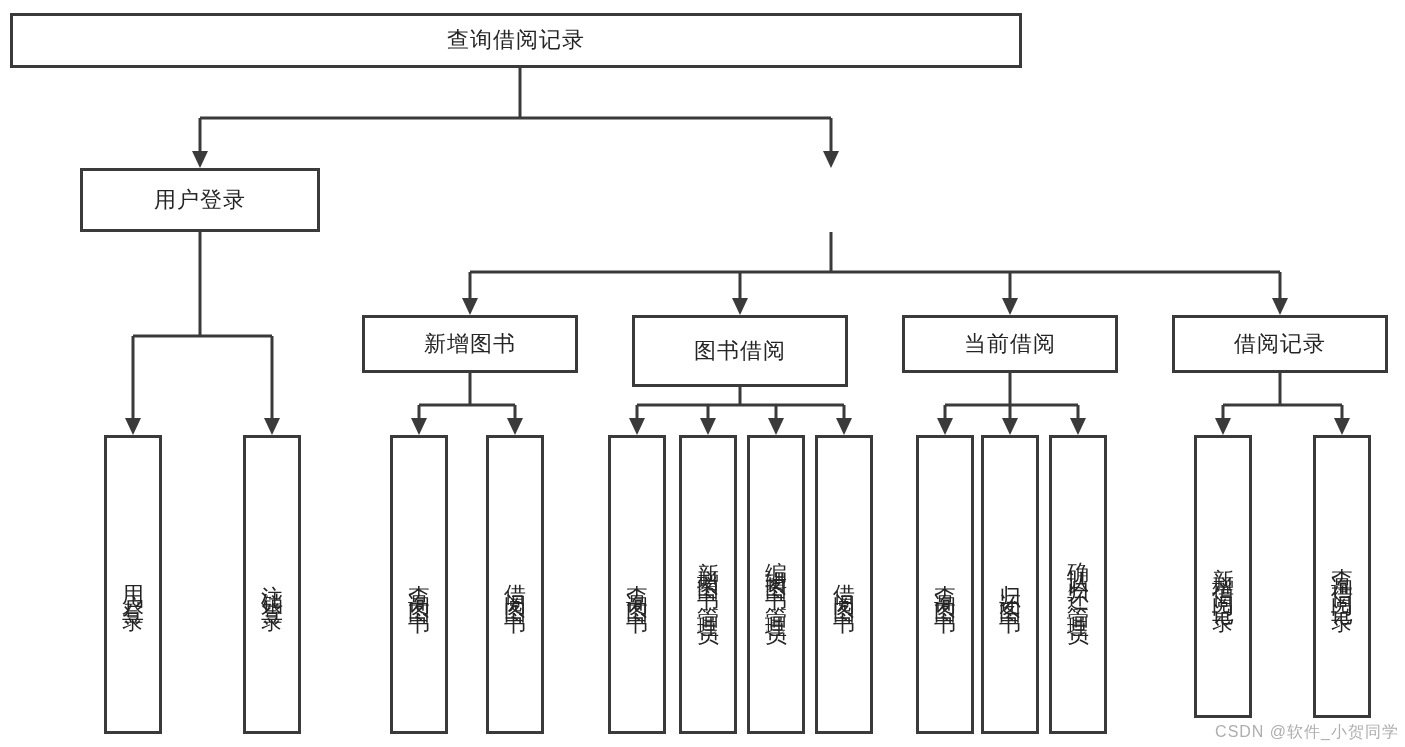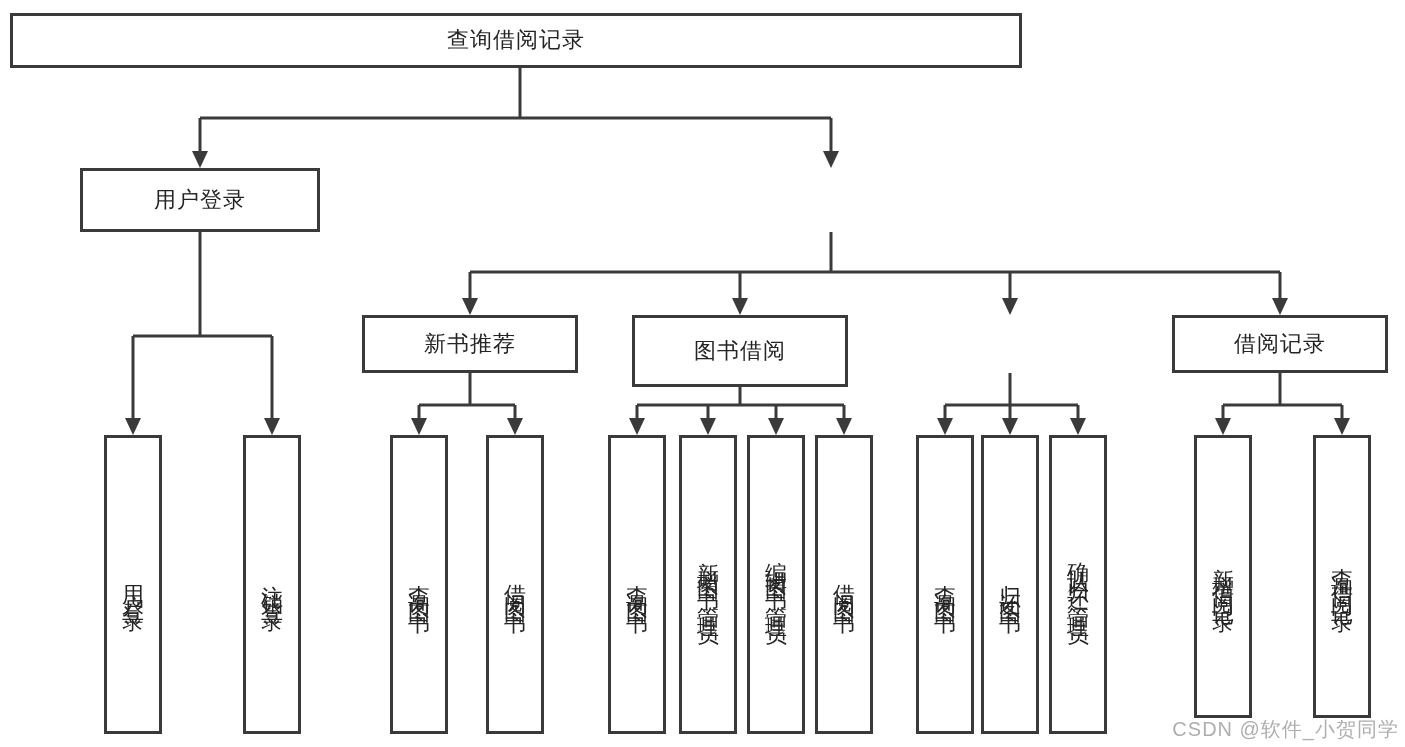--- a/index.html
+++ b/index.html
@@ -11,21 +11,21 @@
   .node{
     position:absolute;box-sizing:border-box;border:3px solid #3a3a3a;background:#ffffff;
     display:flex;align-items:center;justify-content:center;
     font-size:22px;letter-spacing:1px;line-height:1.2;white-space:nowrap;
   }
   .node.v{
     writing-mode:vertical-rl;text-orientation:mixed;
     letter-spacing:9px;white-space:normal;line-height:1;
   }
   .watermark{
-    position:absolute;right:6px;bottom:4px;font-size:20px;letter-spacing:1px;
+    position:absolute;right:6px;bottom:4px;font-size:16px;letter-spacing:1px;
     color:#aeaeae;text-shadow:1px 1px 0 #ffffff;
   }
 </style>
 </head>
 <body>
 
 <div class="canvas">
 
   <svg class="wires" viewBox="0 0 1405 747" xmlns="http://www.w3.org/2000/svg">
     <g stroke="#3a3a3a" stroke-width="3" fill="none">
@@ -64,22 +64,23 @@
       <polygon points="1070,418 1086,418 1078,435"></polygon>
       <polygon points="1215,418 1231,418 1223,435"></polygon>
       <polygon points="1334,418 1350,418 1342,435"></polygon>
     </g>
   </svg>
 
   <div class="node" style="left:10px;top:13px;width:1012px;height:55px">查询借阅记录</div>
 
   <div class="node" style="left:80px;top:168px;width:240px;height:64px">用户登录</div>
 
-  <div class="node" style="left:362px;top:315px;width:216px;height:58px">新书推荐</div>
+  <div class="node" style="left:362px;top:315px;width:216px;height:58px">新增图书</div>
   <div class="node" style="left:632px;top:315px;width:216px;height:72px">图书借阅</div>
+  <div class="node" style="left:902px;top:315px;width:216px;height:58px">当前借阅</div>
   <div class="node" style="left:1172px;top:315px;width:216px;height:58px">借阅记录</div>
 
   <div class="node v" style="left:104px;top:435px;width:58px;height:299px">用户登录</div>
   <div class="node v" style="left:243px;top:435px;width:58px;height:299px">注销登录</div>
 
   <div class="node v" style="left:390px;top:435px;width:58px;height:299px">查询图书</div>
   <div class="node v" style="left:486px;top:435px;width:58px;height:299px">借阅图书</div>
 
   <div class="node v" style="left:608px;top:435px;width:58px;height:299px">查询图书</div>
   <div class="node v" style="left:679px;top:435px;width:58px;height:299px">新增图书（管理员）</div>

